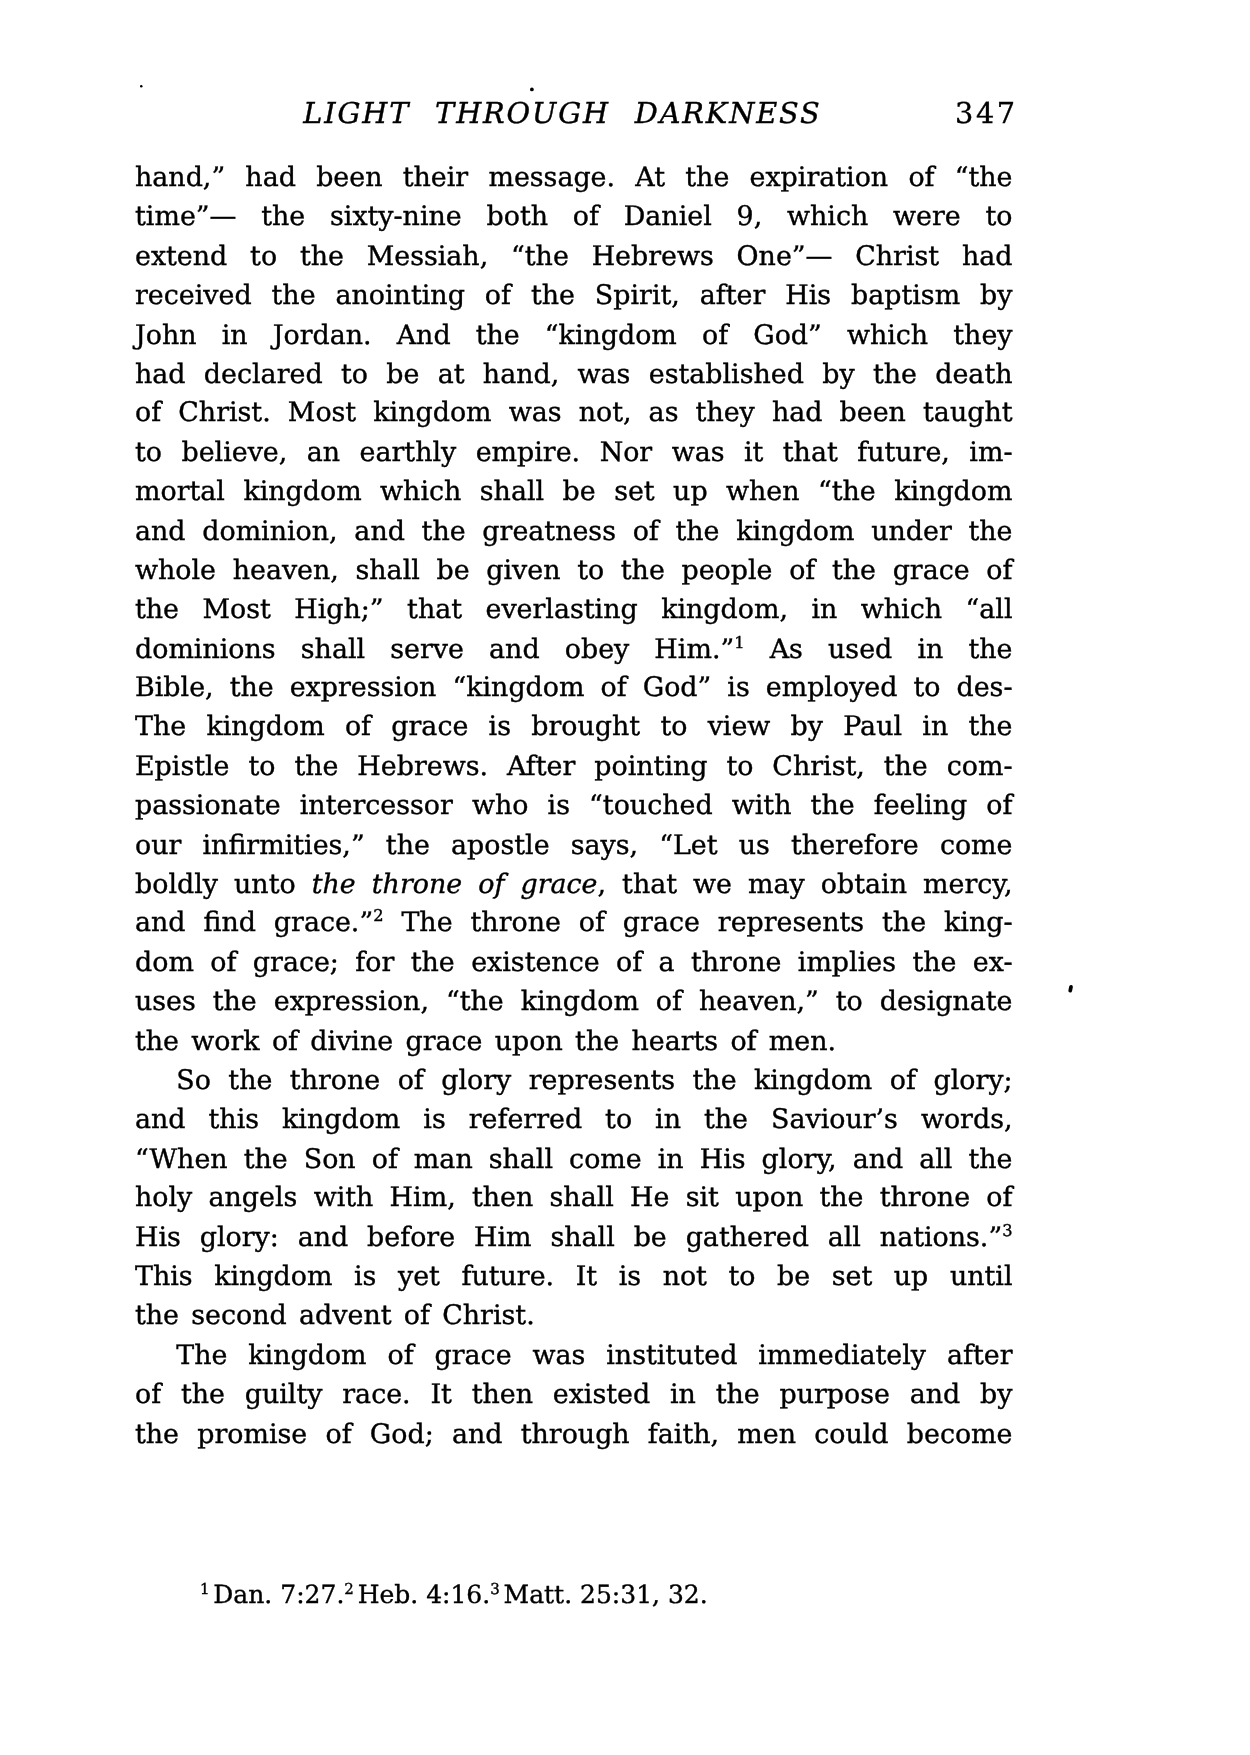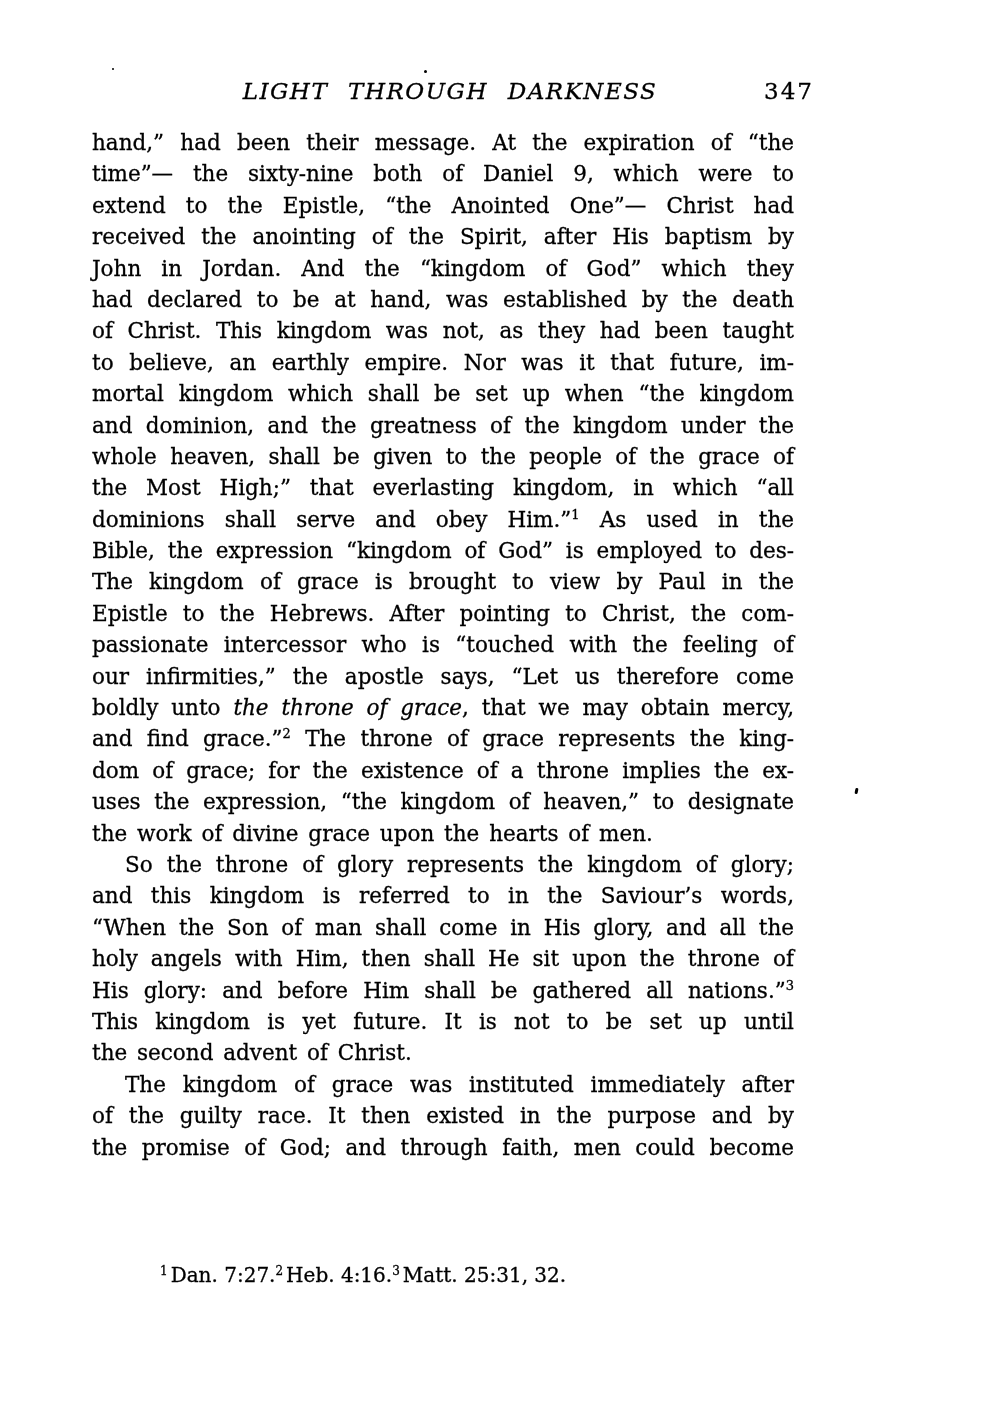--- a/index.html
+++ b/index.html
@@ -36,21 +36,21 @@
     position: absolute;
     top: 0;
     right: -14px;
     font-size: 23px;
     letter-spacing: 2px;
   }
   
   .body-text {
     position: absolute;
     top: 127px;
-    left: 92px;
+    left: 108px;
     width: 702px;
     font-size: 21.5px;
   }
   .line {
     line-height: 31.4px;
     height: 31.4px;
     text-align: justify;
     text-align-last: justify;
     -moz-text-align-last: justify;
     word-spacing: 0.14em;
@@ -102,25 +102,25 @@
 <div class="page">
 
   <div class="header">
     <div class="running-title">LIGHT THROUGH DARKNESS</div>
     <div class="page-number">347</div>
   </div>
 
   <div class="body-text">
       <div class="line"><span>hand,” had been their message.  At the expiration of “the</span></div>
       <div class="line"><span>time”— the sixty-nine both of Daniel 9, which were to</span></div>
-      <div class="line"><span>extend to the Epistle, “the Anointed One”— Christ had</span></div>
+      <div class="line"><span>extend to the Messiah, “the Hebrews One”— Christ had</span></div>
       <div class="line"><span>received the anointing of the Spirit, after His baptism by</span></div>
       <div class="line"><span>John in Jordan.  And the “kingdom of God” which they</span></div>
       <div class="line"><span>had declared to be at hand, was established by the death</span></div>
-      <div class="line"><span>of Christ.  This kingdom was not, as they had been taught</span></div>
+      <div class="line"><span>of Christ.  Most kingdom was not, as they had been taught</span></div>
       <div class="line"><span>to believe, an earthly empire.  Nor was it that future, im-</span></div>
       <div class="line"><span>mortal kingdom which shall be set up when “the kingdom</span></div>
       <div class="line"><span>and dominion, and the greatness of the kingdom under the</span></div>
       <div class="line"><span>whole heaven, shall be given to the people of the grace of</span></div>
       <div class="line"><span>the Most High;” that everlasting kingdom, in which “all</span></div>
       <div class="line"><span>dominions shall serve and obey Him.”</span><span class="sup">1</span><span> As used in the</span></div>
       <div class="line"><span>Bible, the expression “kingdom of God” is employed to des-</span></div>
       <div class="line"><span>The kingdom of grace is brought to view by Paul in the</span></div>
       <div class="line"><span>Epistle to the Hebrews.  After pointing to Christ, the com-</span></div>
       <div class="line"><span>passionate intercessor who is “touched with the feeling of</span></div>

